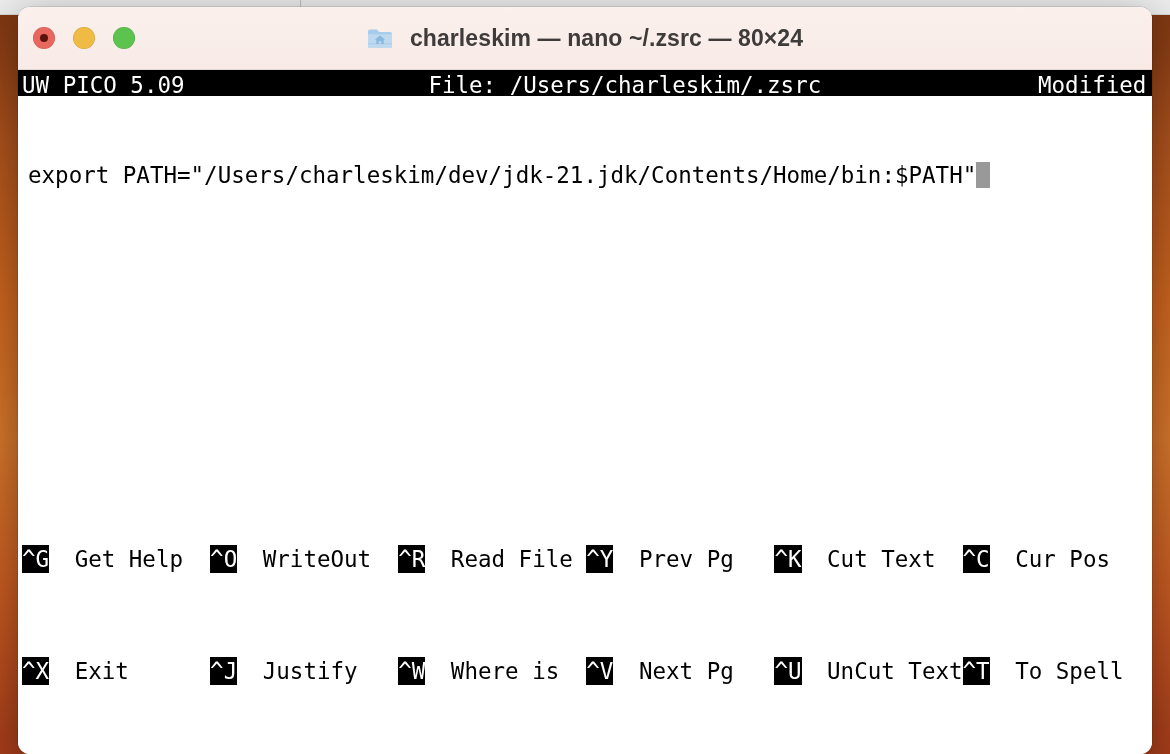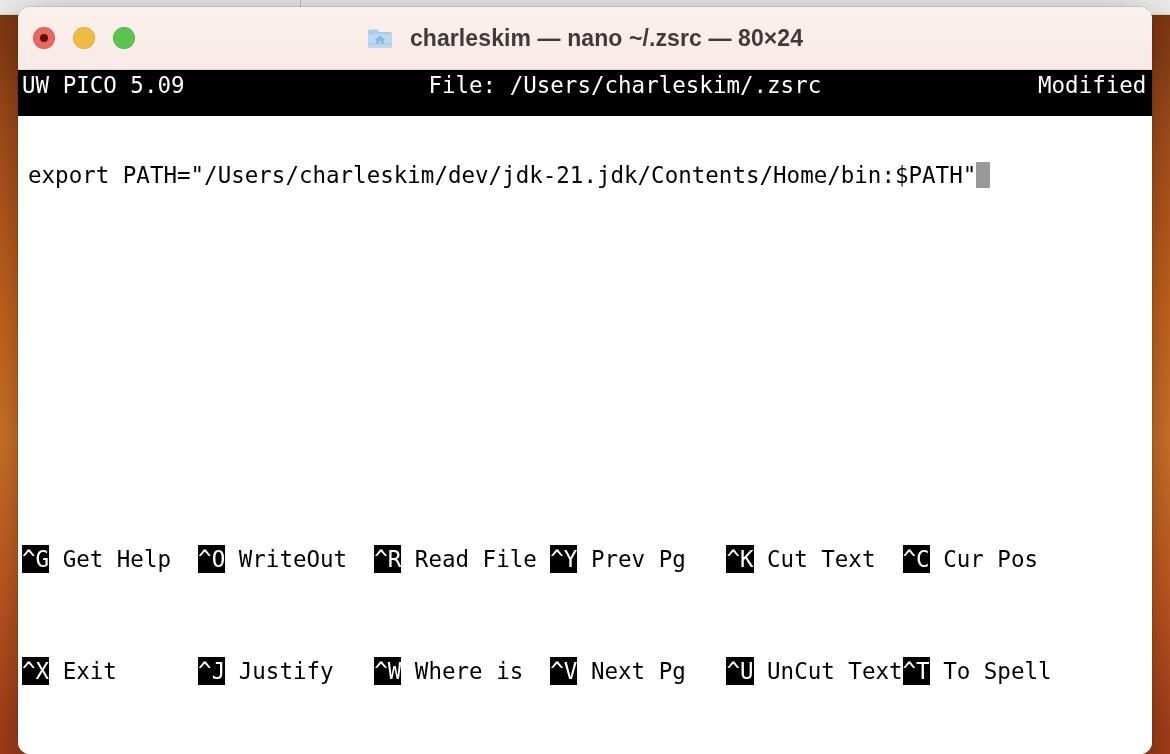--- a/index.html
+++ b/index.html
@@ -107,21 +107,21 @@
     position: relative;
     height: 685px;
     background: #ffffff;
     font-family: "DejaVu Sans Mono", "Liberation Mono", monospace;
     font-size: 22.5px;
     line-height: 28px;
   }
 
   #status-bar {
     top: 0;
-    height: 46px;
+    height: 26px;
     background: #000000;
     color: #ffffff;
     display: block;
     white-space: pre;
     line-height: 30px;
     padding-left: 4px;
     letter-spacing: 0px;
   }
 
   #edit-area {
@@ -159,21 +159,21 @@
     line-height: 28px;
     color: #000000;
     white-space: pre;
   }
   .sc-line { display: block; height: 28px; white-space: pre; }
   .sc-key {
     background: #000000;
     color: #ffffff;
     padding: 1px 0;
   }
-  .sc-label { color: #000000; }
+  .sc-label { color: #000000; padding-left: 12px; }
 </style>
 </head>
 <body>
 
 <div id="desktop">
   <div id="desktop-topstrip">
     <div class="divider"></div>
   </div>
 </div>
 

